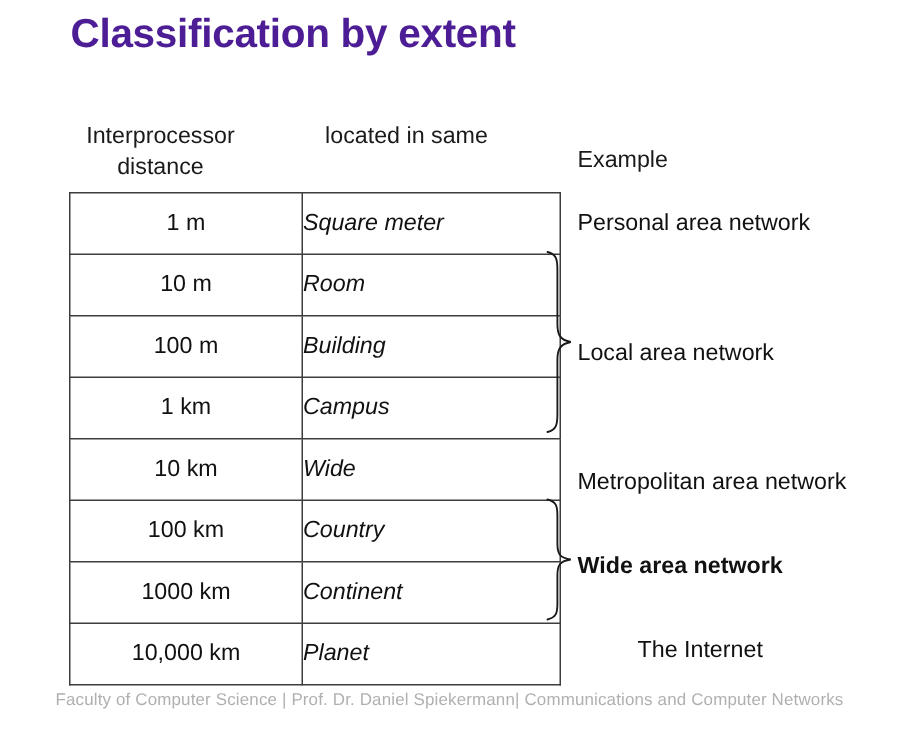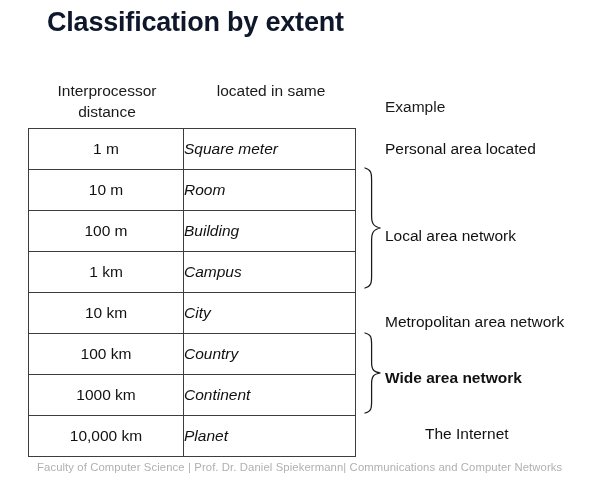--- a/index.html
+++ b/index.html
@@ -16,21 +16,21 @@
     overflow: hidden;
   }
 
   
   #slide-title {
     position: absolute;
     left: 47px;
     top: 7px;
     font-size: 27px;
     font-weight: bold;
-    color: #0f172a;
+    color: #4c1d95;
     letter-spacing: -0.2px;
     white-space: nowrap;
   }
 
   
   .col-header {
     position: absolute;
     font-size: 15.5px;
     line-height: 21px;
     text-align: center;
@@ -49,21 +49,21 @@
   #header-example {
     left: 385px;
     top: 96px;
     width: 180px;
     text-align: left;
   }
 
   
   #extent-table {
     position: absolute;
-    left: 28px;
+    left: 46px;
     top: 128px;
     width: 327px;
     border-collapse: collapse;
     table-layout: fixed;
   }
   #extent-table td {
     height: 40px;
     border: 1.4px solid #3d3d3d;
     font-size: 15.5px;
     padding: 0;
@@ -142,21 +142,21 @@
     <tr>
       <td class="cell-distance">100 m</td>
       <td class="cell-location">Building</td>
     </tr>
     <tr>
       <td class="cell-distance">1 km</td>
       <td class="cell-location">Campus</td>
     </tr>
     <tr>
       <td class="cell-distance">10 km</td>
-      <td class="cell-location">City</td>
+      <td class="cell-location">Wide</td>
     </tr>
     <tr>
       <td class="cell-distance">100 km</td>
       <td class="cell-location">Country</td>
     </tr>
     <tr>
       <td class="cell-distance">1000 km</td>
       <td class="cell-location">Continent</td>
     </tr>
     <tr>
@@ -171,19 +171,19 @@
     <path d="M3 1 C9 2.5, 9.6 6, 9.6 13 L9.6 49 C9.6 56.5, 11.5 59.5, 18.5 61 C11.5 62.5, 9.6 65.5, 9.6 73 L9.6 109 C9.6 116, 9 119.5, 3 121" stroke="#1a1a1a" stroke-width="1.25" fill="none" stroke-linecap="round"></path>
   </svg>
 </div>
 
 <div class="brace" id="brace-wan">
   <svg width="22" height="82" viewBox="0 0 22 82" fill="none" xmlns="http://www.w3.org/2000/svg">
     <path d="M3 1 C9 2.5, 9.6 5.5, 9.6 11.5 L9.6 30.5 C9.6 37.5, 11.5 40, 18.5 41 C11.5 42, 9.6 44.5, 9.6 51.5 L9.6 70.5 C9.6 76.5, 9 79.5, 3 81" stroke="#1a1a1a" stroke-width="1.25" fill="none" stroke-linecap="round"></path>
   </svg>
 </div>
 
-<div class="example-label" id="example-pan">Personal area located</div>
+<div class="example-label" id="example-pan">Personal area network</div>
 <div class="example-label" id="example-lan">Local area network</div>
 <div class="example-label" id="example-man">Metropolitan area network</div>
 <div class="example-label" id="example-wan">Wide area network</div>
 <div class="example-label" id="example-net">The Internet</div>
 
 <div id="footer-text">Faculty of Computer Science | Prof. Dr. Daniel Spiekermann| Communications and Computer Networks</div>
 
 </body></html>

